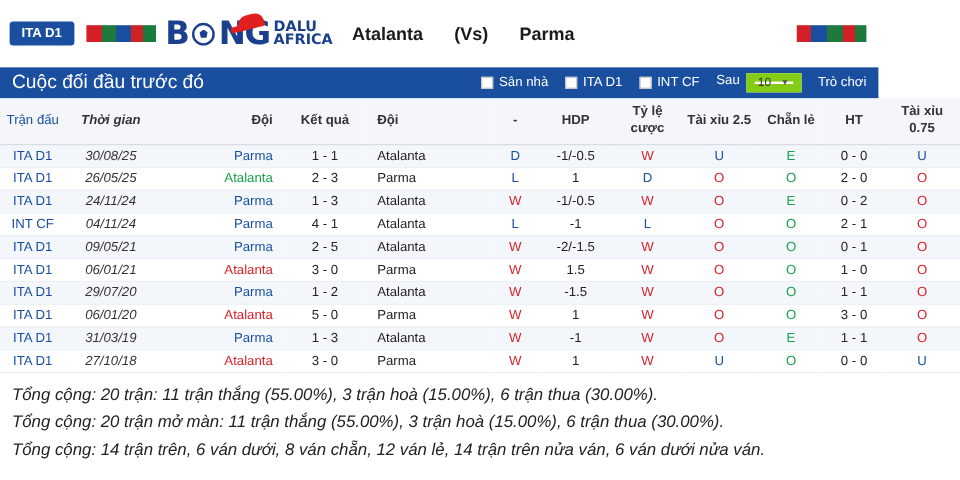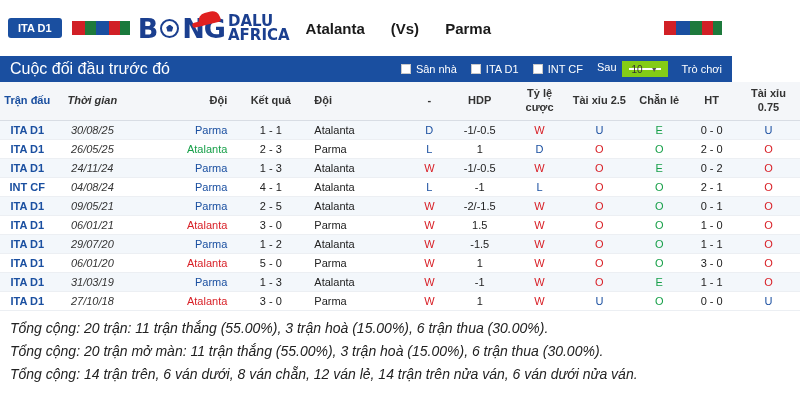--- a/index.html
+++ b/index.html
@@ -74,21 +74,21 @@
     content:"";
     position:absolute; left:4px; top:4px;
     width:7px; height:7px;
     background:#1b3f8f;
     clip-path: polygon(50% 0%, 100% 38%, 82% 100%, 18% 100%, 0% 38%);
   }
   .logo-sub {
     display:flex; flex-direction:column;
     font-family:"DejaVu Sans", sans-serif;
     font-weight:bold; line-height:0.95;
-    font-size:15px; color:#1b3f8f;
+    font-size:12px; color:#1b3f8f;
     margin-left:1px;
   }
   .logo-cap {
     position:absolute;
     left:198px; top:12px;
     width:22px; height:12px;
     background:#e02020;
     border-radius: 8px 8px 2px 2px;
     transform: rotate(-14deg);
   }
@@ -152,21 +152,21 @@
     line-height: 1.25;
   }
   tbody td {
     font-size: 11px;
     padding: 3px 2px;
     text-align: center;
     border-bottom: 1px solid #eceff3;
     white-space: nowrap;
   }
   tbody tr.alt td { background: #f3f7fb; }
-  .c-league { width: 52px; font-weight: bold; color:#1a4fa0; }
+  .c-league { width: 52px; font-weight: normal; color:#1a4fa0; }
   .c-date   { width: 72px; color:#333;font-style:italic; }
   .c-team1  { width: 104px; text-align:right; padding-right:12px; }
   .c-score  { width: 60px; }
   .c-team2  { width: 104px; text-align:left; padding-left:12px; }
   .c-dash   { width: 34px; }
   .c-hdp    { width: 62px; }
   .c-odds   { width: 52px; }
   .c-ou     { width: 62px; }
   .c-oe     { width: 52px; }
   .c-ht     { width: 48px; }
@@ -292,21 +292,21 @@
           <td class="c-dash red">W</td>
           <td class="c-hdp">-1/-0.5</td>
           <td class="c-odds red">W</td>
           <td class="c-ou red">O</td>
           <td class="c-oe green">E</td>
           <td class="c-ht">0 - 2</td>
           <td class="c-ts red">O</td>
         </tr>
         <tr>
           <td class="c-league blue">INT CF</td>
-          <td class="c-date">04/08/24</td>
+          <td class="c-date">04/11/24</td>
           <td class="c-team1 blue">Parma</td>
           <td class="c-score">4 - 1</td>
           <td class="c-team2">Atalanta</td>
           <td class="c-dash blue">L</td>
           <td class="c-hdp">-1</td>
           <td class="c-odds blue">L</td>
           <td class="c-ou red">O</td>
           <td class="c-oe green">O</td>
           <td class="c-ht">2 - 1</td>
           <td class="c-ts red">O</td>

